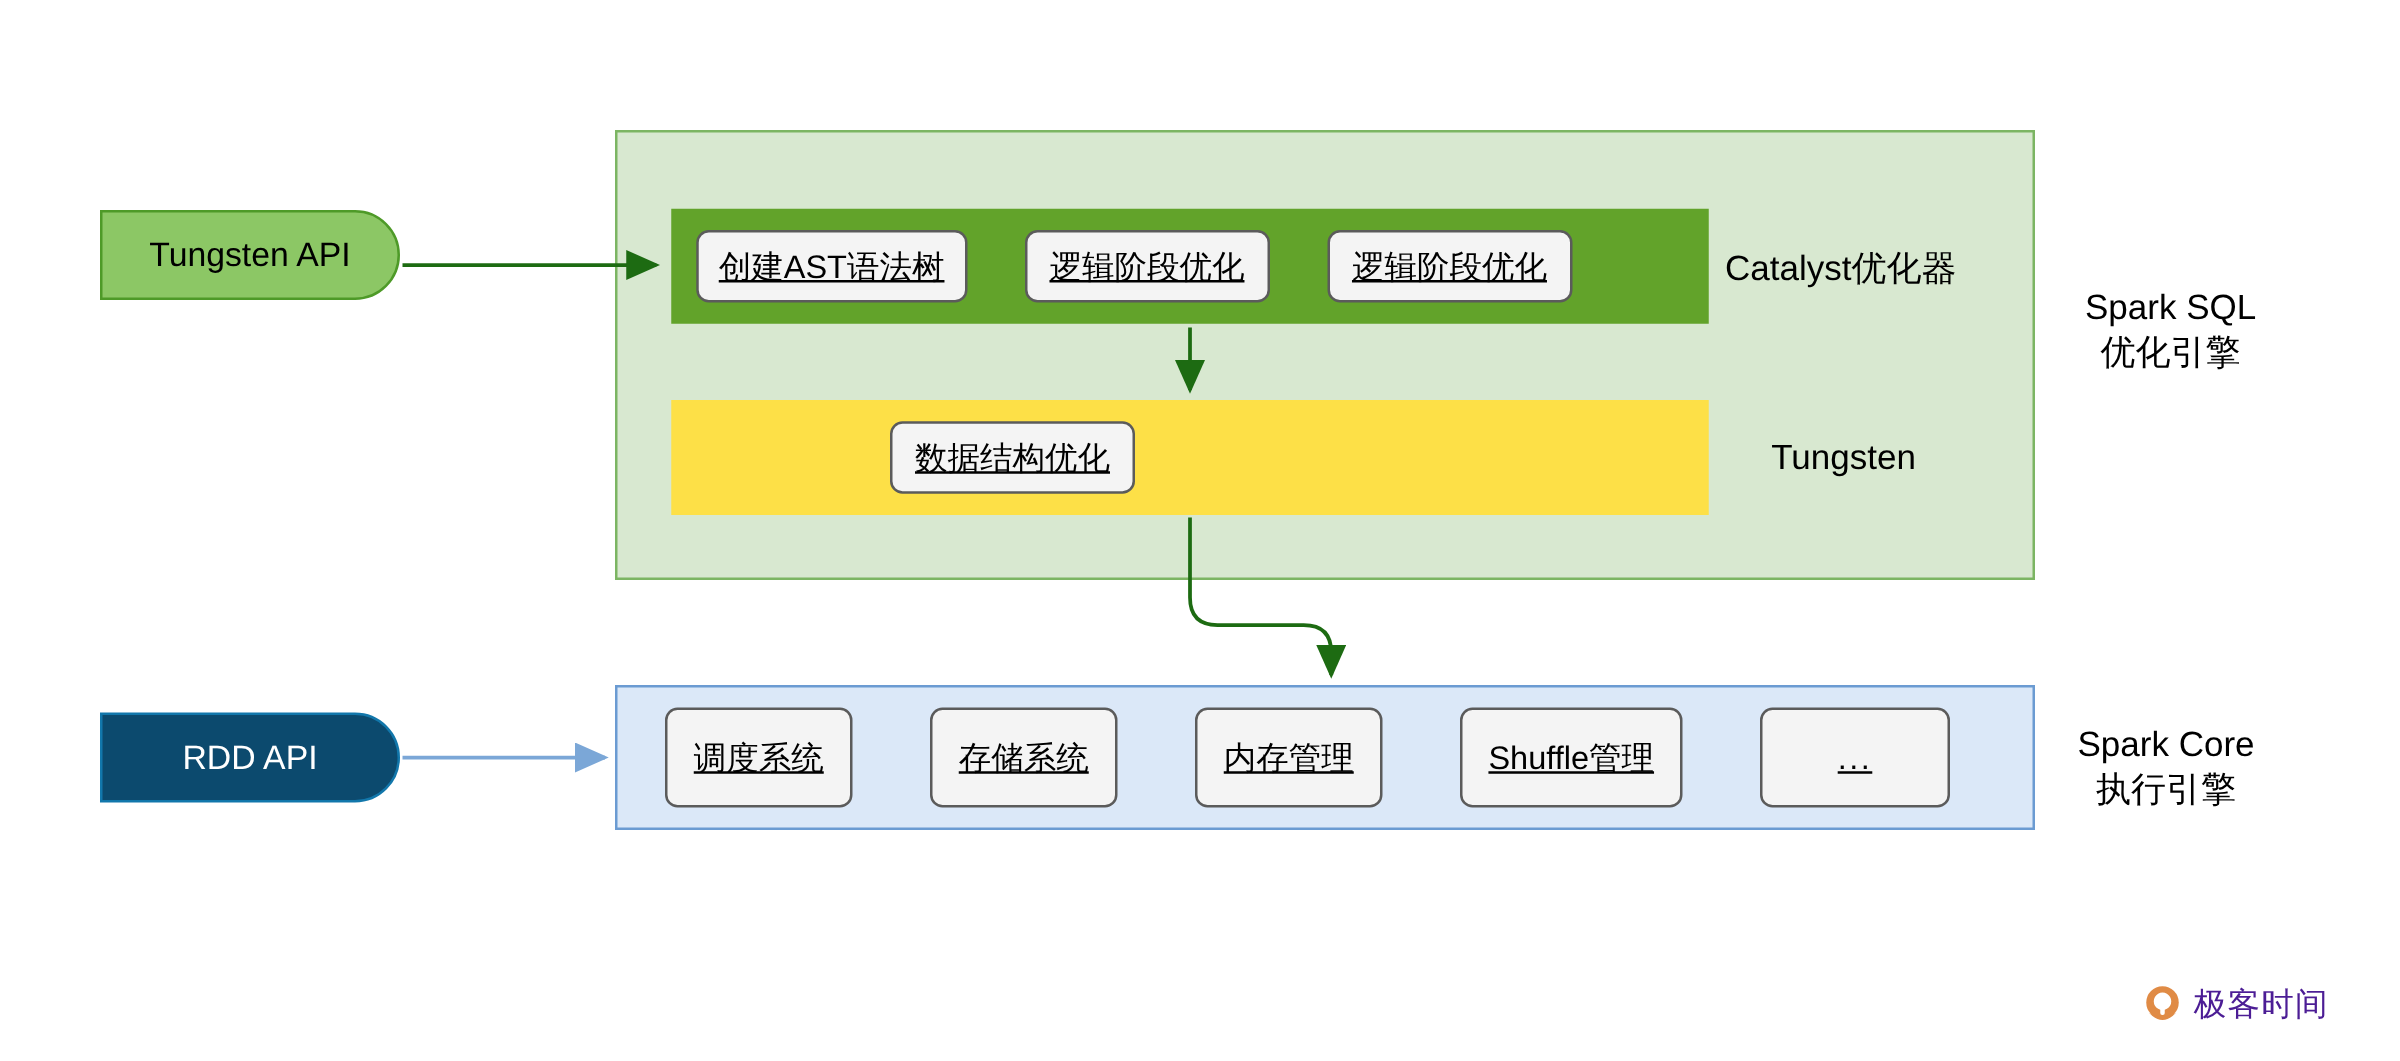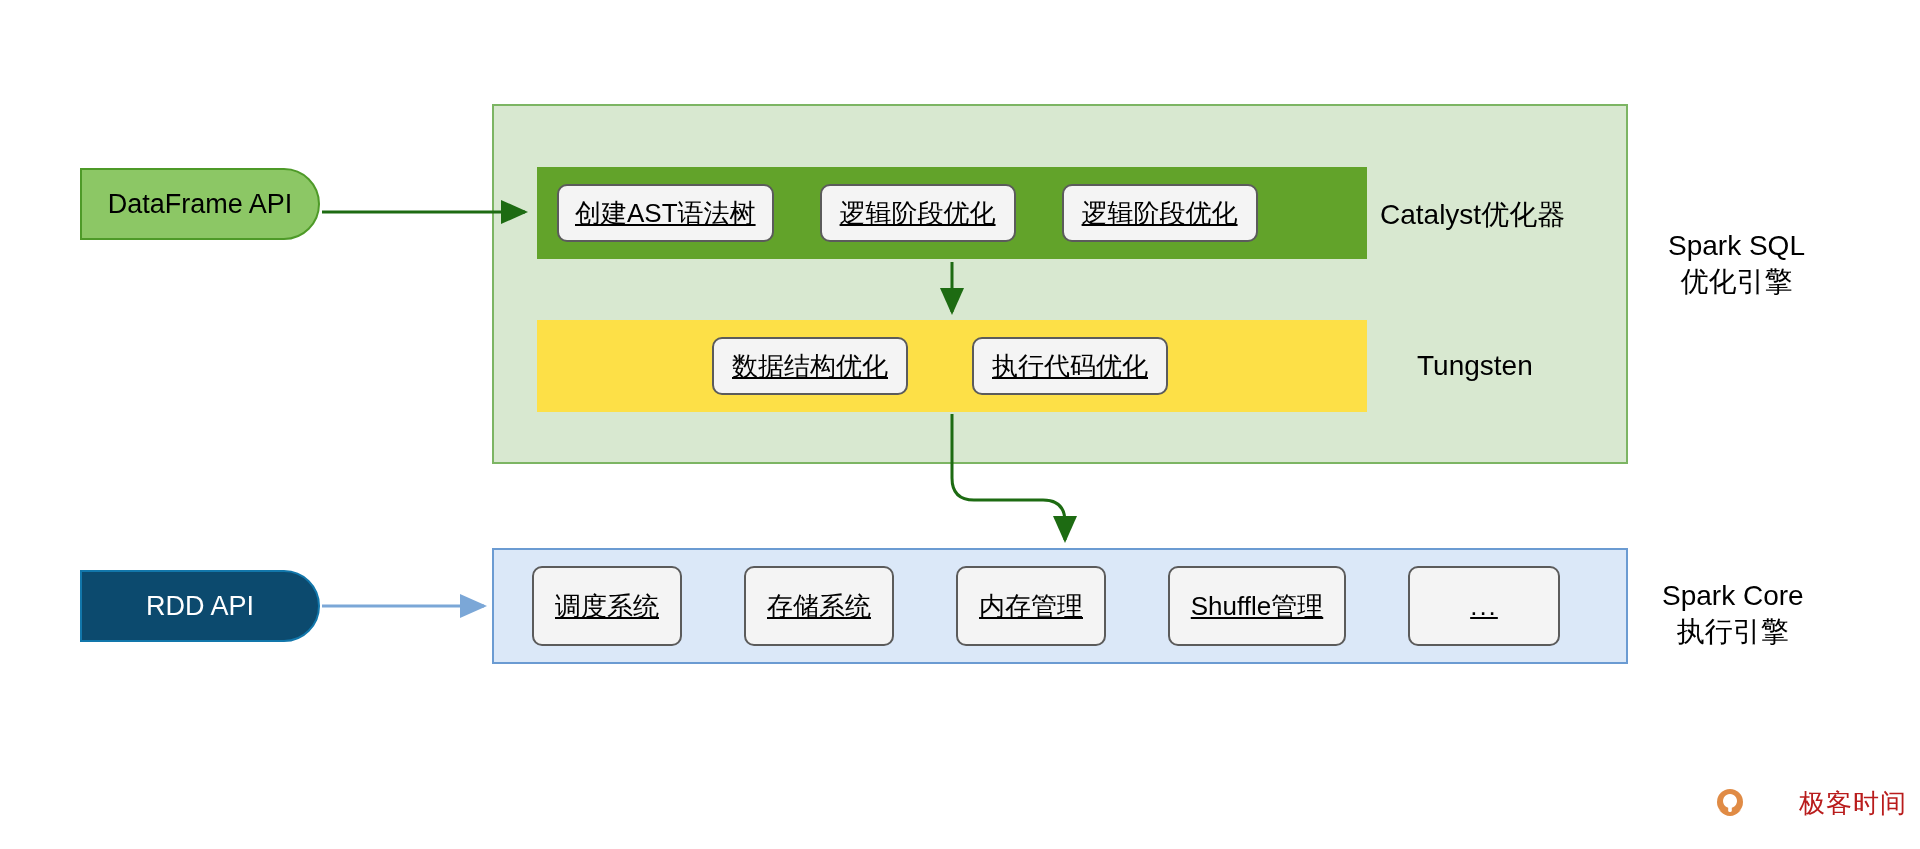--- a/index.html
+++ b/index.html
@@ -178,54 +178,52 @@
     align-items: center;
     gap: 9px;
   }
   .wm-mark {
     width: 32px;
     height: 32px;
     position: relative;
   }
   .wm-text {
     font-size: 26px;
-    color: #b91c1c;
+    color: #4c1d95;
     letter-spacing: 1px;
-    margin-left: 44px;
   }
 </style>
 </head>
 <body>
 
 <div class="canvas">
 
   <div class="sql-panel"></div>
 
   <div class="catalyst-bar">
     <div class="chip">创建AST语法树</div>
     <div class="chip">逻辑阶段优化</div>
     <div class="chip">逻辑阶段优化</div>
   </div>
 
   <div class="tungsten-bar">
     <div class="chip">数据结构优化</div>
-    <div class="chip">执行代码优化</div>
   </div>
 
   <div class="core-panel"></div>
 
   <div class="core-row">
     <div class="chip">调度系统</div>
     <div class="chip">存储系统</div>
     <div class="chip">内存管理</div>
     <div class="chip wide">Shuffle管理</div>
     <div class="chip ellipsis">...</div>
   </div>
 
-  <div class="api-pill api-dataframe">DataFrame API</div>
+  <div class="api-pill api-dataframe">Tungsten API</div>
   <div class="api-pill api-rdd">RDD API</div>
 
   <div class="side-label label-catalyst">Catalyst优化器</div>
   <div class="side-label label-tungsten">Tungsten</div>
 
   <div class="side-label label-sparksql">
     <div>Spark SQL</div>
     <div>优化引擎</div>
   </div>
 

